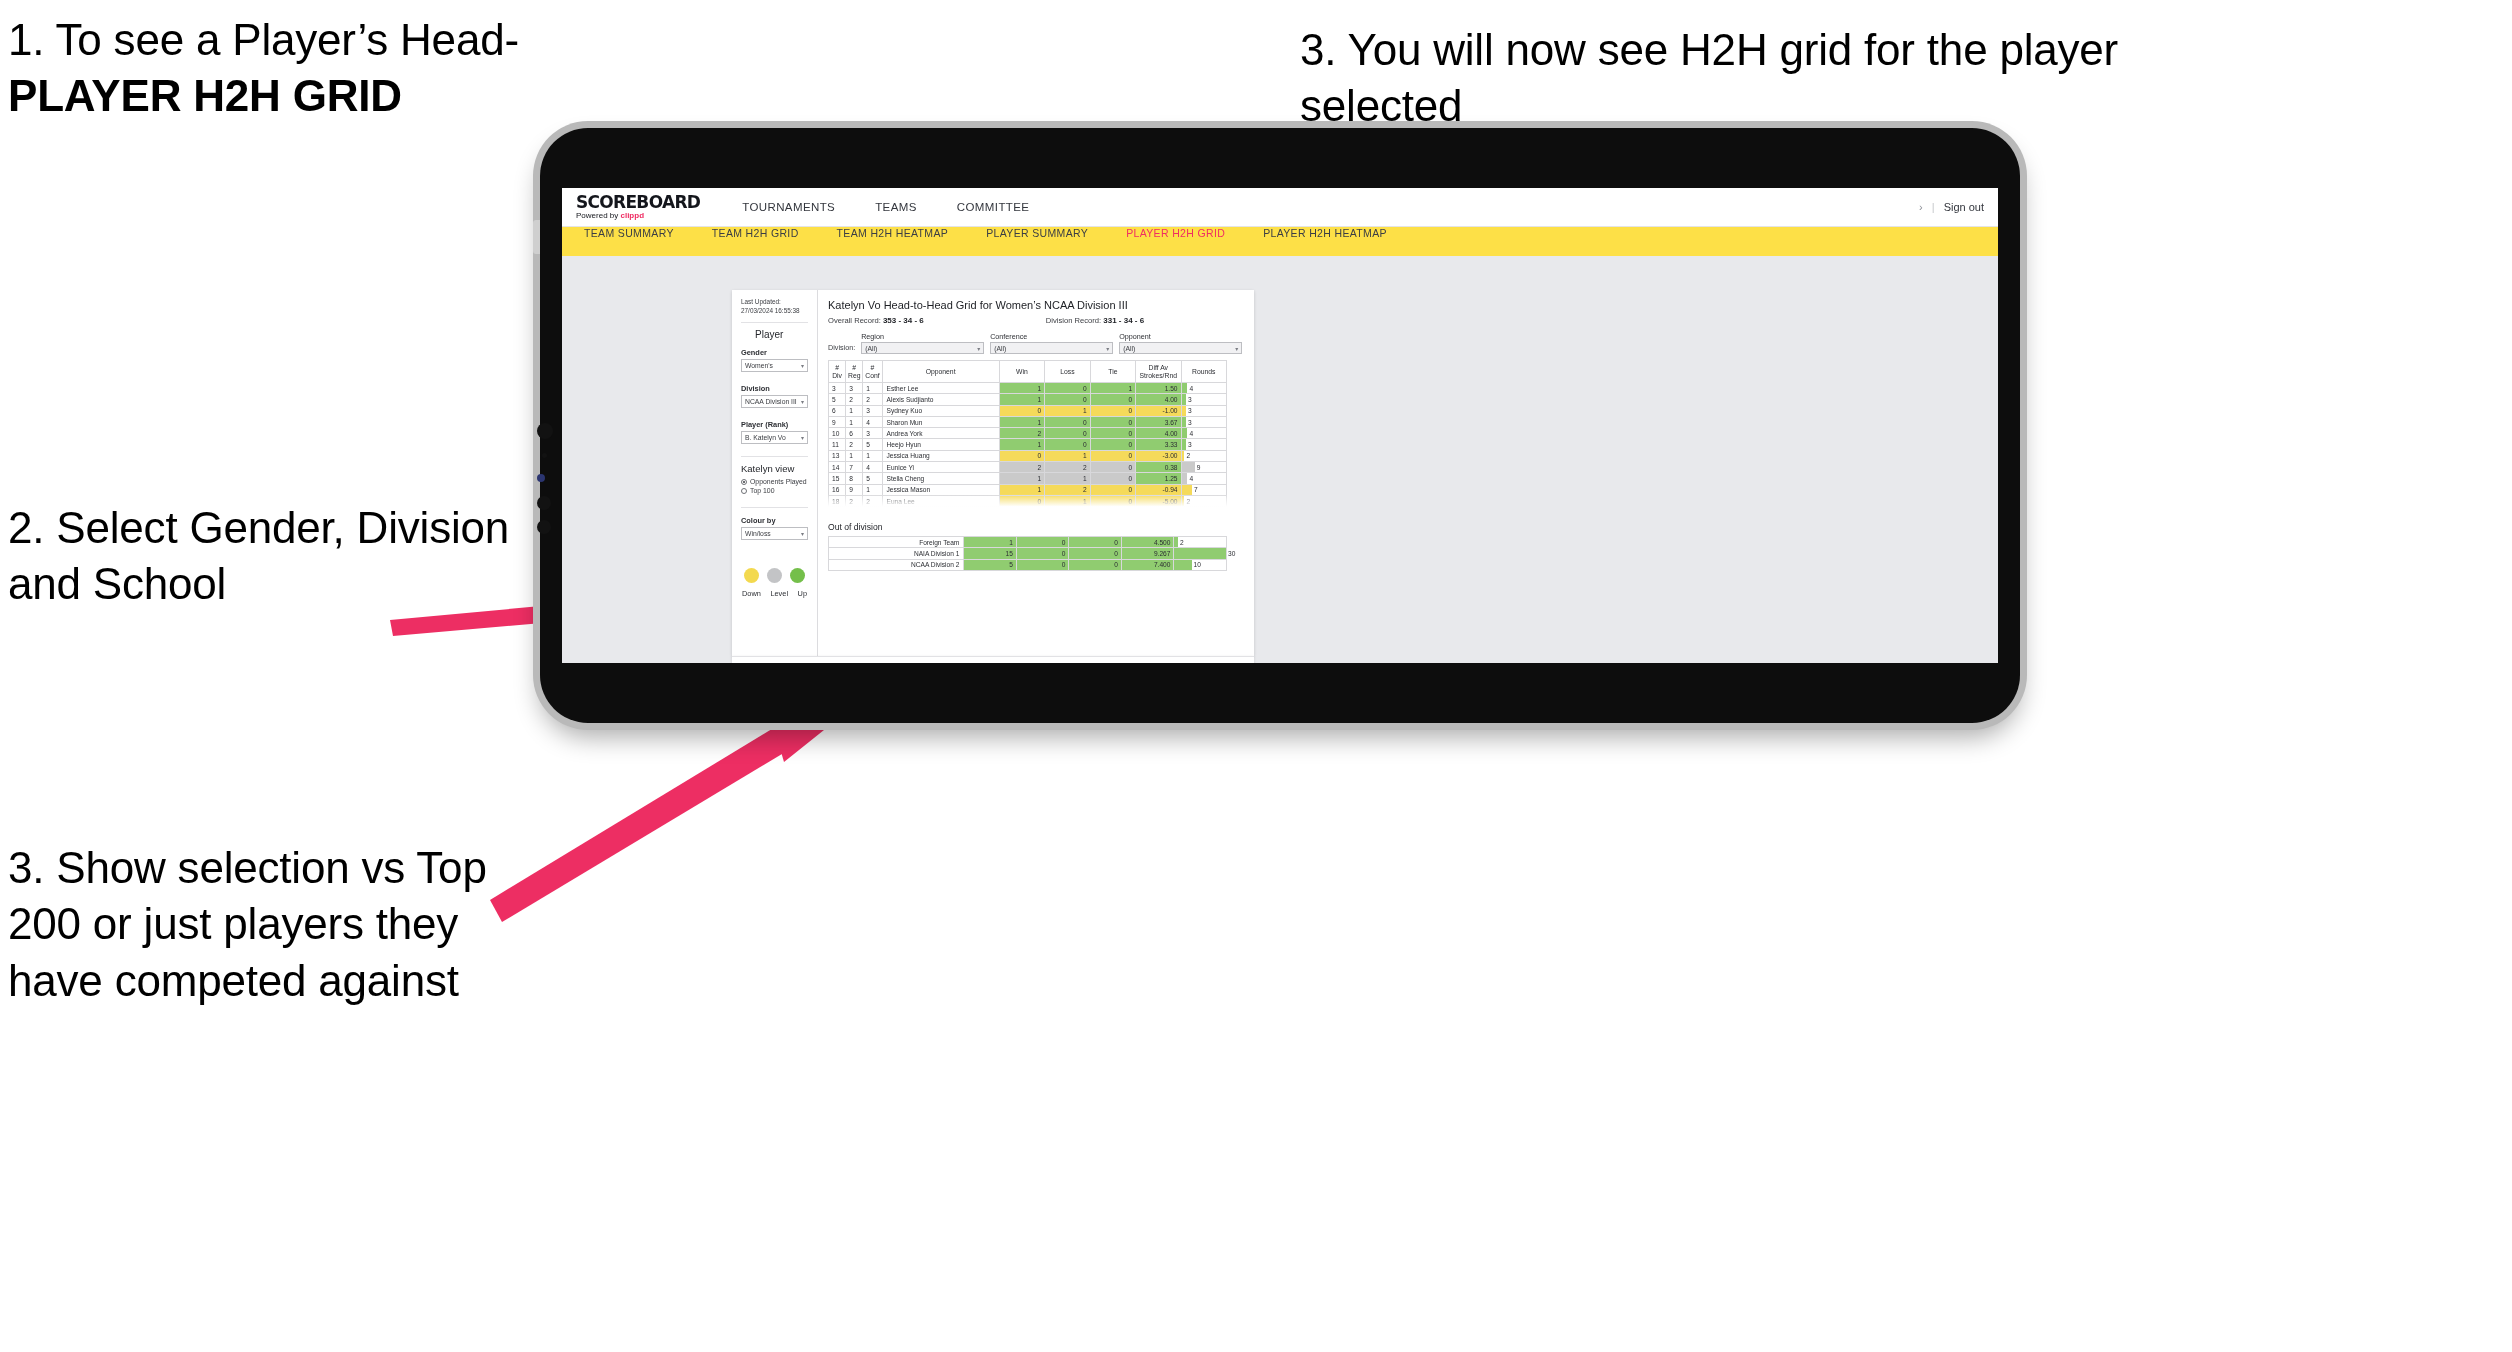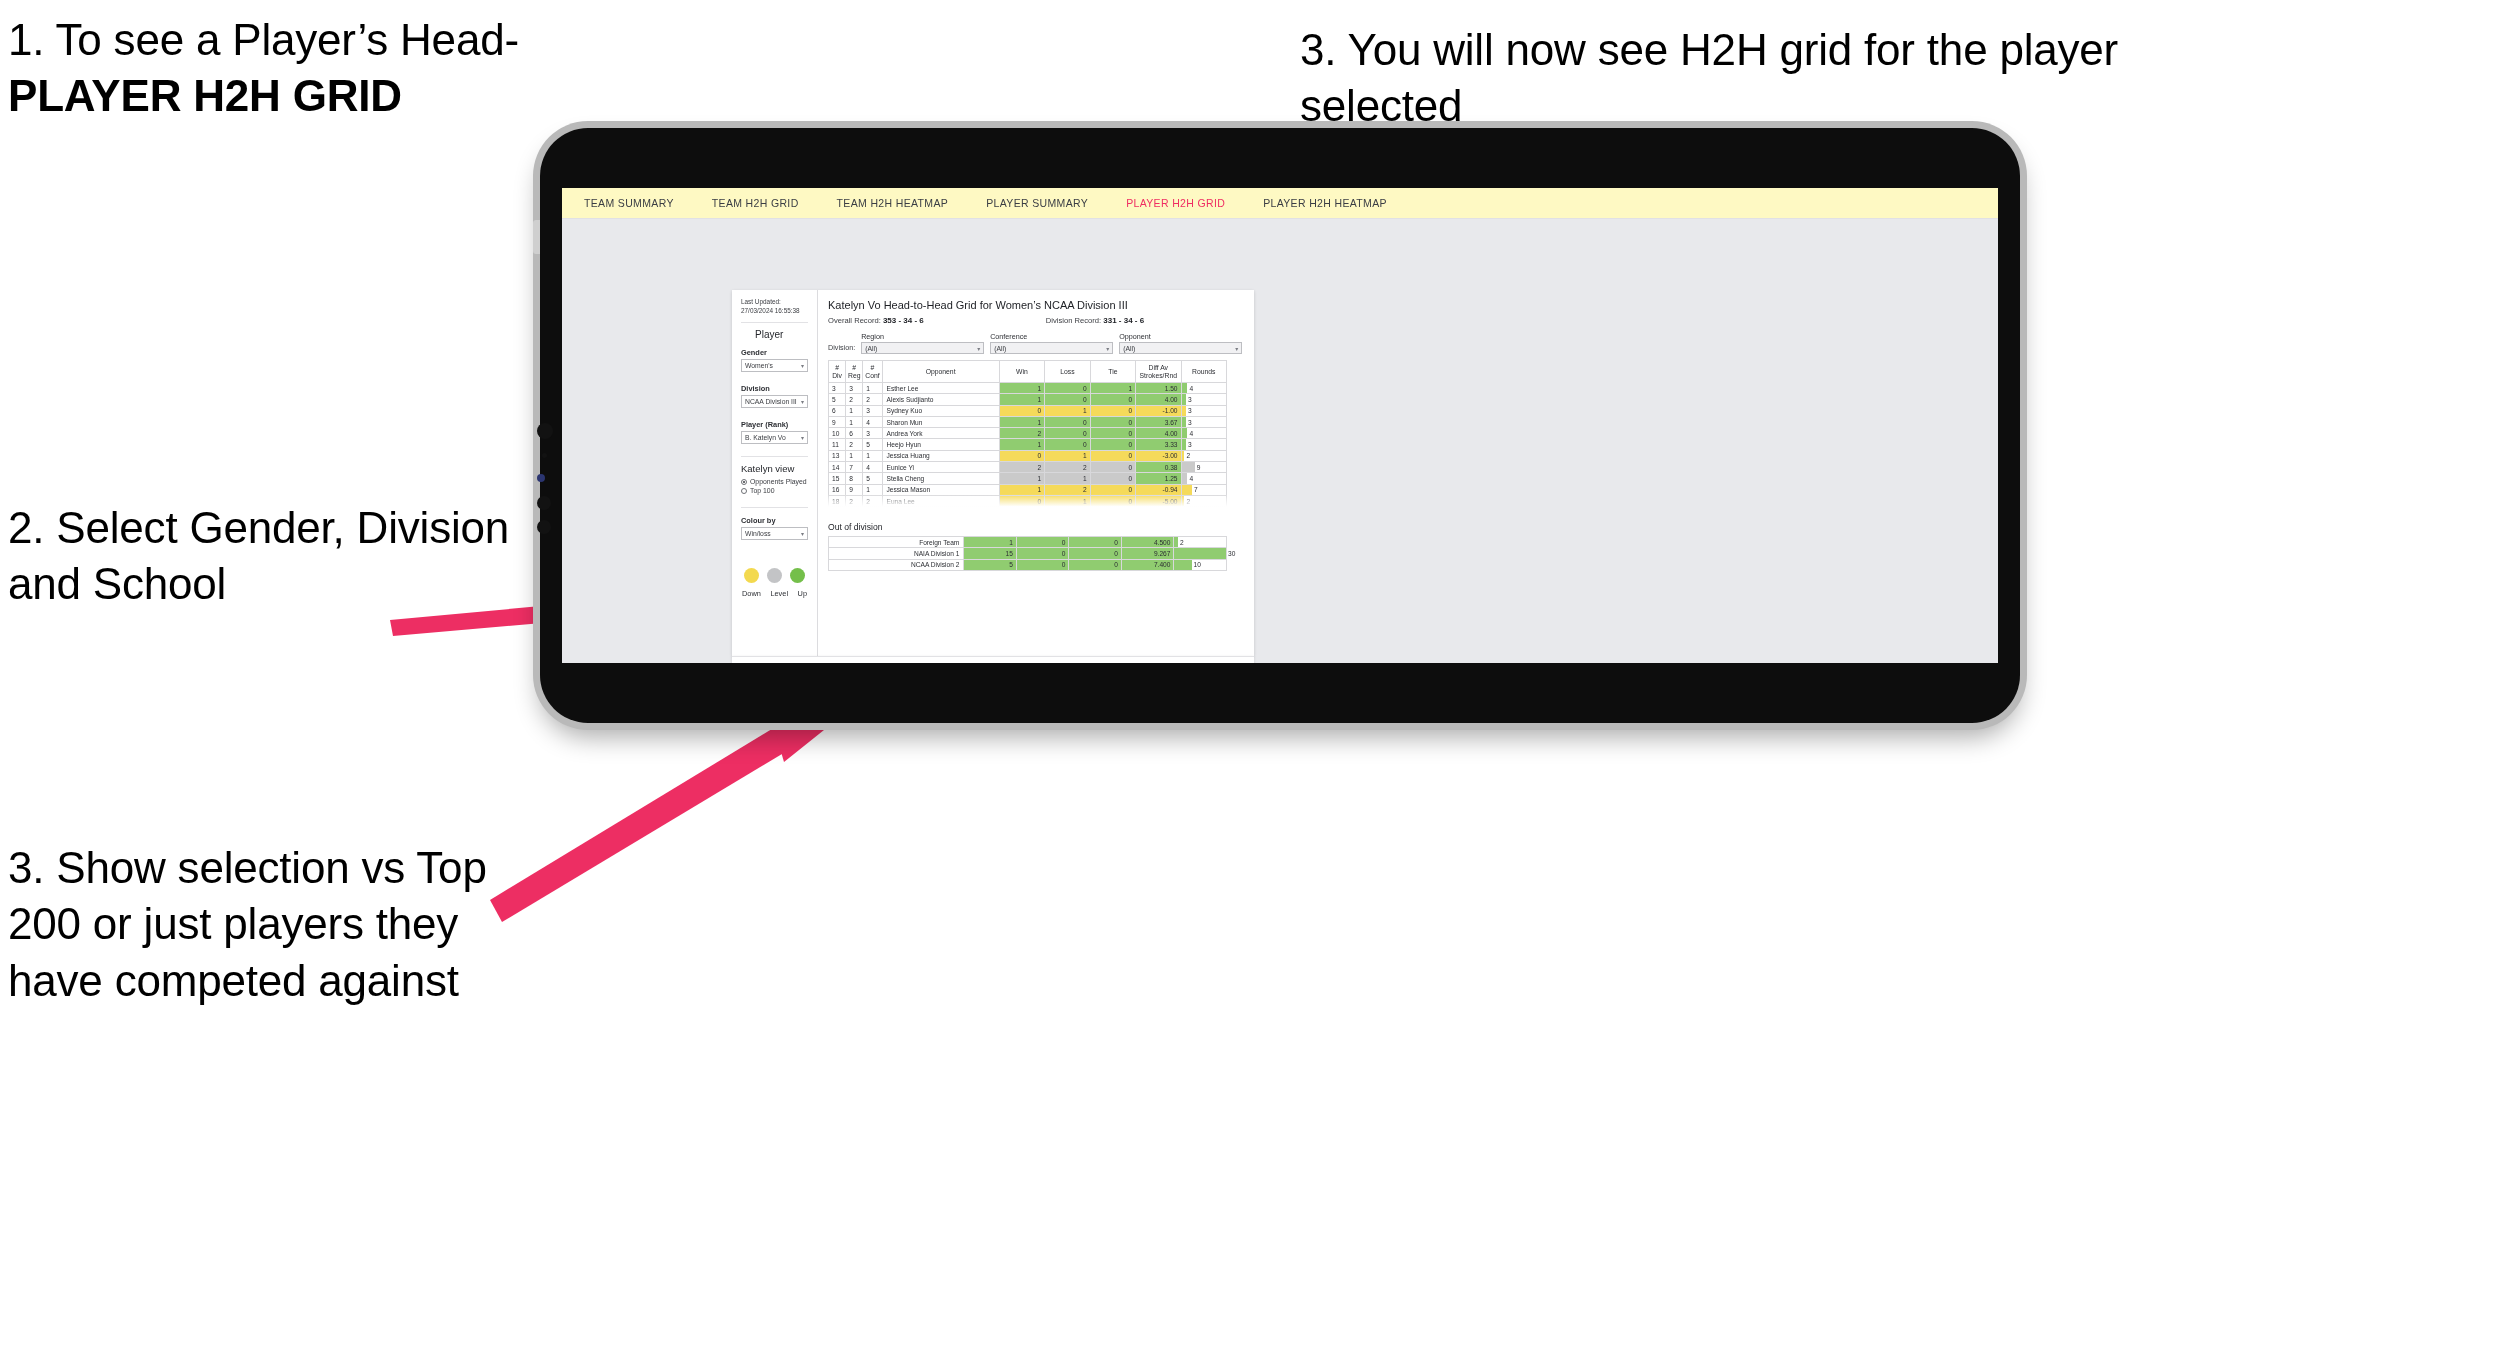--- a/index.html
+++ b/index.html
@@ -35,21 +35,21 @@
               font-family:"DejaVu Sans",sans-serif;color:#14161c;}
   .logo .sub{font-size:8px;color:#14161c;margin-top:1px;}
   .logo .sub .brand{color:#ef2d63;font-weight:bold;}
   .mainnav{display:flex;align-items:center;gap:40px;font-size:11.5px;
            letter-spacing:.4px;color:#33363d;}
   .spacer{flex:1;}
   .signout{display:flex;align-items:center;gap:9px;font-size:11px;color:#33363d;}
   .signout .chev{color:#8b8e95;font-size:11px;}
   .signout .pipe{color:#c6c8cc;}
 
-  #subnav{height:30px;background:#fef9c3;display:flex;align-items:center;
+  #subnav{height:30px;background:#fde047;display:flex;
           gap:38px;padding:0 22px;border-bottom:1px solid #e1e1e4;
           font-size:10.5px;letter-spacing:.35px;color:#3a3d44;}
   #subnav .active{color:#ef2d63;}
 
   
   #canvas{position:absolute;left:0;right:0;top:68px;bottom:0;background:#e8e9ec;}
   #sheet{position:absolute;left:170px;top:34px;width:522px;height:366px;
          background:#fff;box-shadow:0 1px 3px rgba(0,0,0,.16);display:flex;}
 
   
@@ -151,20 +151,37 @@
 
 <div id="tablet">
   <div class="tbtn" style="top:295px;width:16px;height:16px;"></div>
   <div class="tbtn" style="top:325px;width:5px;height:5px;left:2px;"></div>
   <div class="tbtn" style="top:346px;width:8px;height:8px;background:#2b3570;"></div>
   <div class="tbtn" style="top:368px;width:14px;height:14px;"></div>
   <div class="tbtn" style="top:392px;width:14px;height:14px;"></div>
 
   <div id="screen">
 
+    <div id="appbar">
+      <div class="logo">
+        <div class="mark">SCOREBOARD</div>
+        <div class="sub"><span>Powered by </span><span class="brand">clippd</span></div>
+      </div>
+      <div class="mainnav">
+        <span>TOURNAMENTS</span>
+        <span>TEAMS</span>
+        <span>COMMITTEE</span>
+      </div>
+      <div class="spacer"></div>
+      <div class="signout">
+        <span class="chev">›</span>
+        <span class="pipe">|</span>
+        <span>Sign out</span>
+      </div>
+    </div>
 
     <div id="subnav">
       <span>TEAM SUMMARY</span>
       <span>TEAM H2H GRID</span>
       <span>TEAM H2H HEATMAP</span>
       <span>PLAYER SUMMARY</span>
       <span class="active">PLAYER H2H GRID</span>
       <span>PLAYER H2H HEATMAP</span>
     </div>
 

